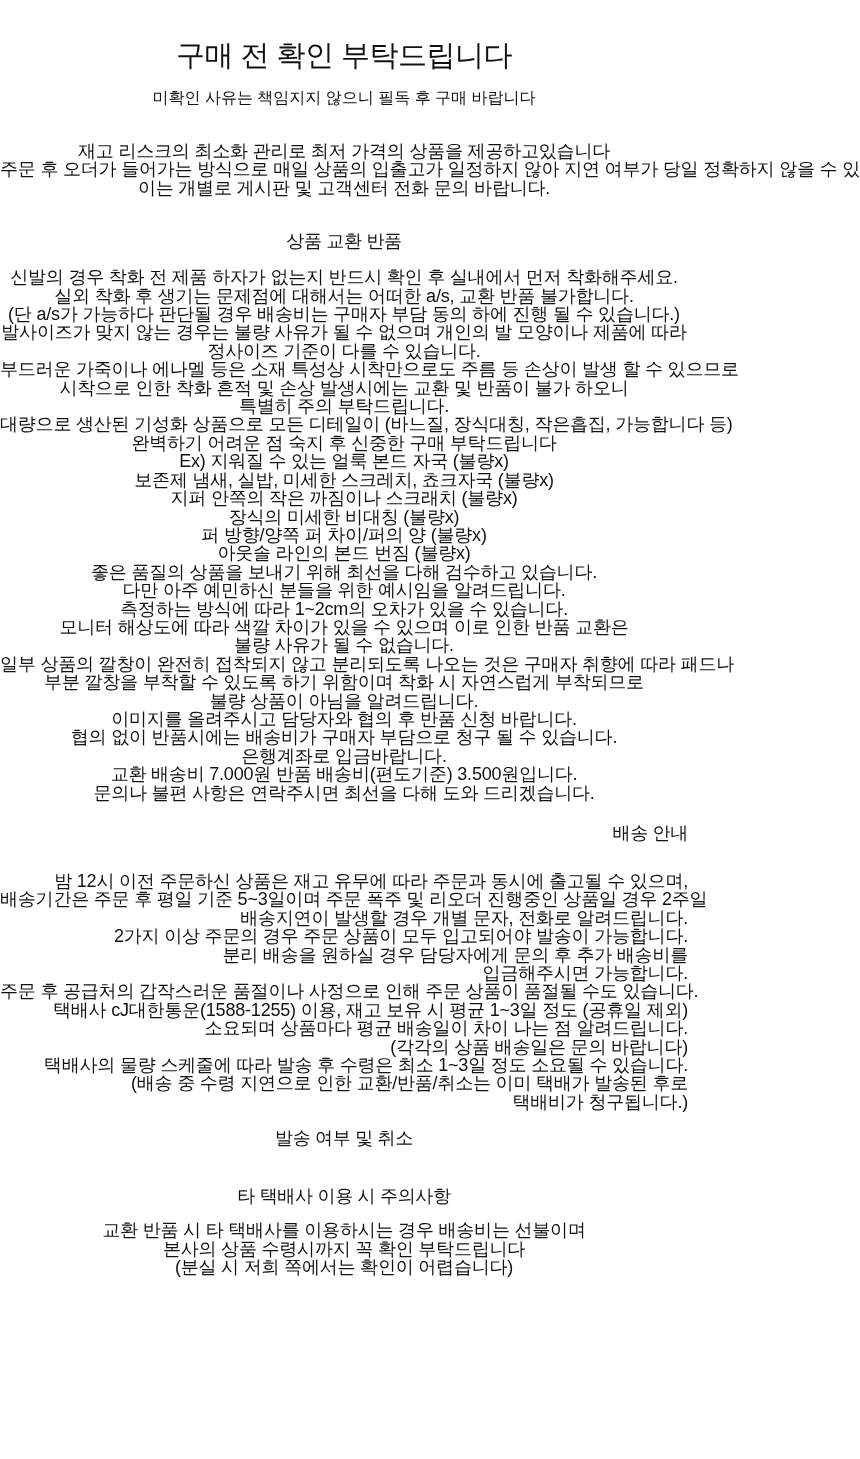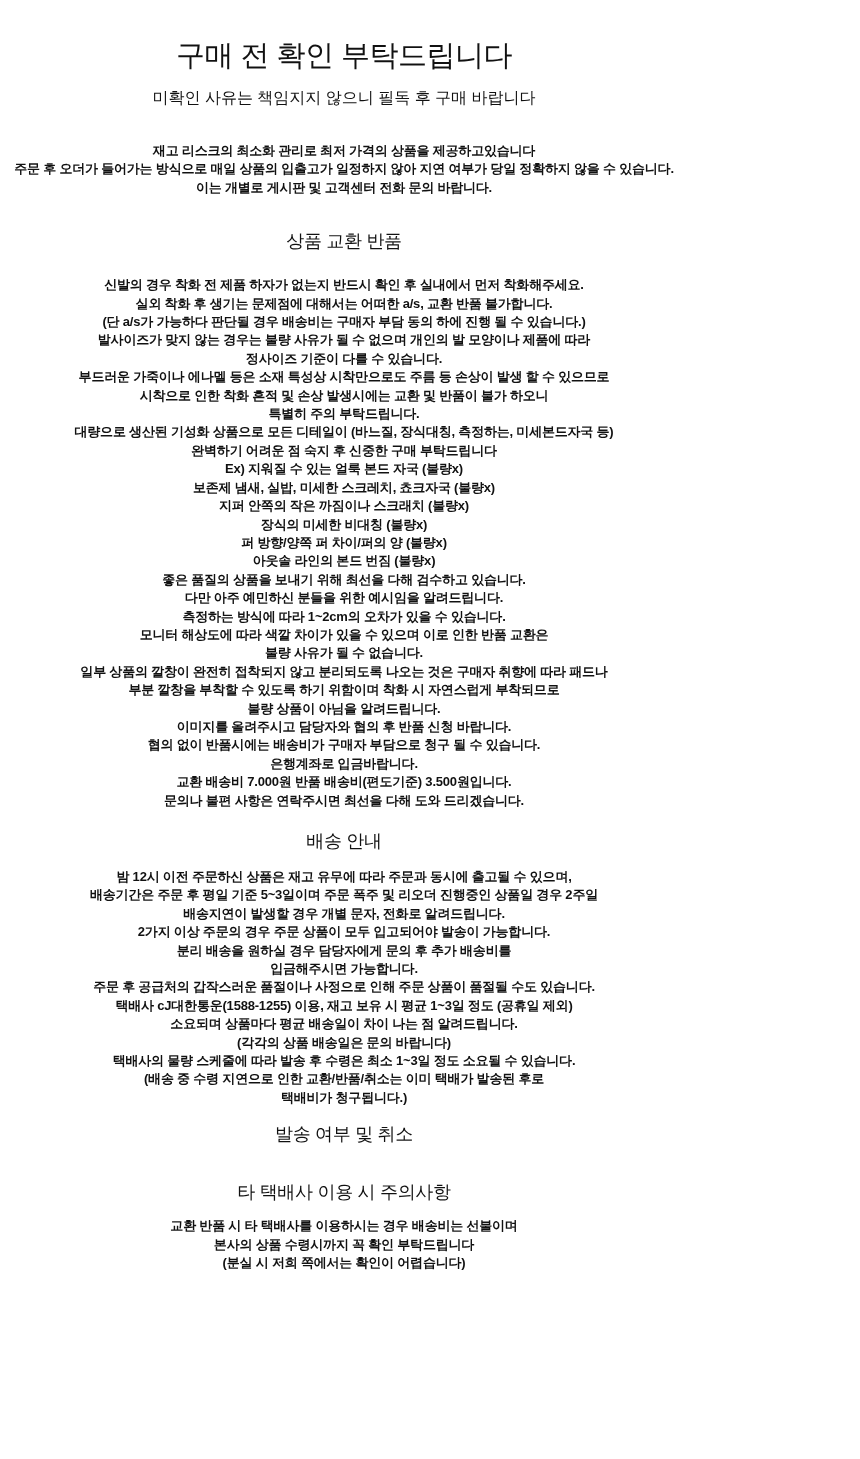--- a/index.html
+++ b/index.html
@@ -21,37 +21,37 @@
     line-height: 34px;
     color: #111111;
   }
   .subtitle {
     margin: 17px 0 0 0;
     font-size: 16px;
     font-weight: 400;
     line-height: 17px;
   }
   .body-text {
-    font-size: 13px;
+    font-size: 18px;
     line-height: 18.4px;
     letter-spacing: -0.2px;
-    font-weight: 700;
+    font-weight: 400;
   }
   .intro { margin-top: 36px; }
   .sec-heading {
     margin: 0;
     font-size: 18px;
     font-weight: 500;
     letter-spacing: -0.3px;
     line-height: 22px;
   }
   .sec-1 { margin-top: 33px; }
-  .sec-1 .sec-body { margin-top: 24px; }
-  .sec-2 { margin-top: 20px; }
-  .sec-2 .sec-body { margin-top: 16px; }
+  .sec-1 .sec-body { margin-top: 16px; }
+  .sec-2 { margin-top: 20px; text-align: right; }
+  .sec-2 .sec-body { margin-top: 28px; }
   .sec-3 { margin-top: 16px; }
   .sec-3 .sec-body { margin-top: 16px; }
   .sec-4 { margin-top: 36px; }
   .sec-4 .sec-body { margin-top: 14px; }
   .line { white-space: nowrap; }
 </style>
 </head>
 <body>
 
 <main class="page">
@@ -70,21 +70,21 @@
     <h2 class="sec-heading">상품 교환 반품</h2>
     <div class="sec-body body-text">
         <div class="line">신발의 경우 착화 전 제품 하자가 없는지 반드시 확인 후 실내에서 먼저 착화해주세요.</div>
         <div class="line">실외 착화 후 생기는 문제점에 대해서는 어떠한 a/s, 교환 반품 불가합니다.</div>
         <div class="line">(단 a/s가 가능하다 판단될 경우 배송비는 구매자 부담 동의 하에 진행 될 수 있습니다.)</div>
         <div class="line">발사이즈가 맞지 않는 경우는 불량 사유가 될 수 없으며 개인의 발 모양이나 제품에 따라</div>
         <div class="line">정사이즈 기준이 다를 수 있습니다.</div>
         <div class="line">부드러운 가죽이나 에나멜 등은 소재 특성상 시착만으로도 주름 등 손상이 발생 할 수 있으므로</div>
         <div class="line">시착으로 인한 착화 흔적 및 손상 발생시에는 교환 및 반품이 불가 하오니</div>
         <div class="line">특별히 주의 부탁드립니다.</div>
-        <div class="line">대량으로 생산된 기성화 상품으로 모든 디테일이 (바느질, 장식대칭, 측정하는, 미세본드자국 등)</div>
+        <div class="line">대량으로 생산된 기성화 상품으로 모든 디테일이 (바느질, 장식대칭, 작은흡집, 가능합니다 등)</div>
         <div class="line">완벽하기 어려운 점 숙지 후 신중한 구매 부탁드립니다</div>
         <div class="line">Ex) 지워질 수 있는 얼룩 본드 자국 (불량x)</div>
         <div class="line">보존제 냄새, 실밥, 미세한 스크레치, 쵸크자국 (불량x)</div>
         <div class="line">지퍼 안쪽의 작은 까짐이나 스크래치 (불량x)</div>
         <div class="line">장식의 미세한 비대칭 (불량x)</div>
         <div class="line">퍼 방향/양쪽 퍼 차이/퍼의 양 (불량x)</div>
         <div class="line">아웃솔 라인의 본드 번짐 (불량x)</div>
         <div class="line">좋은 품질의 상품을 보내기 위해 최선을 다해 검수하고 있습니다.</div>
         <div class="line">다만 아주 예민하신 분들을 위한 예시임을 알려드립니다.</div>
         <div class="line">측정하는 방식에 따라 1~2cm의 오차가 있을 수 있습니다.</div>

